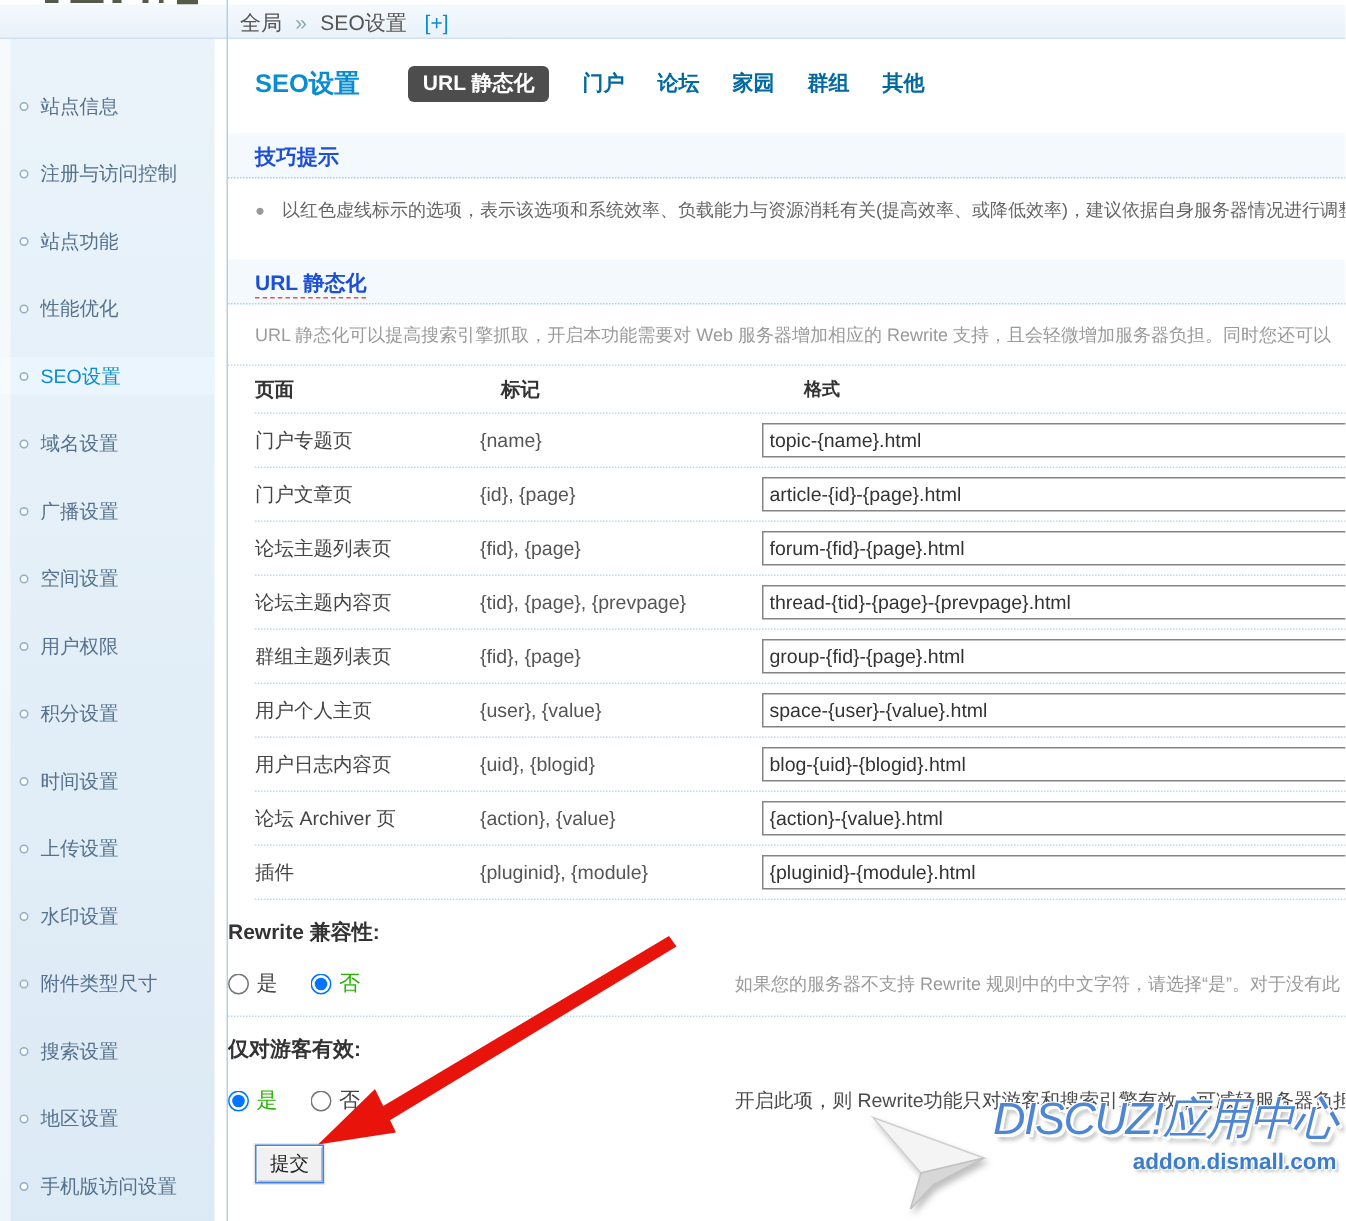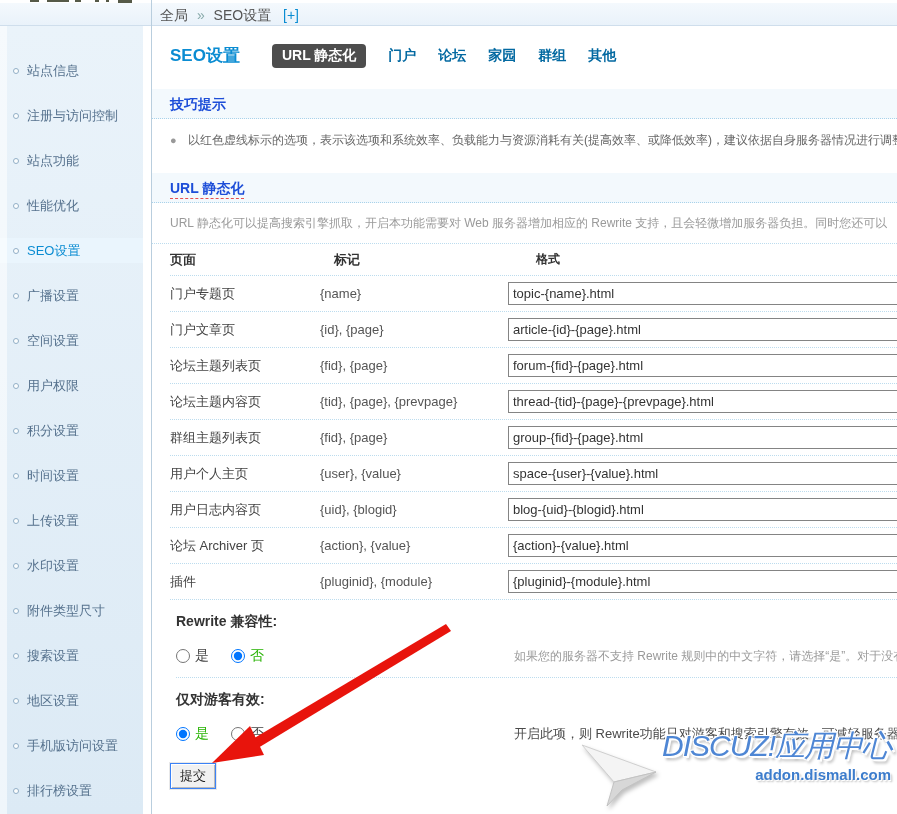--- a/index.html
+++ b/index.html
@@ -67,21 +67,21 @@
   .trow.thead { height:32px; border-bottom:1px dotted #bcdcee;gap:14px; }
   .c1 { width:150px; flex:none; font-size:13px; color:#444; white-space:nowrap; }
   .c2 { width:188px; flex:none; font-size:13px; color:#555; white-space:nowrap; }
   .c3 { flex:none; width:430px; }
   .thead .c1,.thead .c2,.thead .c3 { font-weight:bold; color:#333; }
   .fmt-input {
     width:420px; height:23px; border:1px solid #848484; background:#fff;
     font-family:"Liberation Sans","DejaVu Sans",sans-serif; font-size:13px; color:#333; padding:2px 4px;
   }
   
-  .optgroup { margin-left:24px; padding-top:13px; }
+  .optgroup { margin-left:0; padding-top:13px; }
   .optgroup.bordered { border-bottom:1px dotted #bcdcee; padding-bottom:6px; }
   .opt-label { font-size:14px; font-weight:bold; color:#333; margin-bottom:10px; white-space:nowrap; }
   .opt-row { display:flex; align-items:center; height:30px; }
   .radios { width:338px; flex:none; display:flex; align-items:center; }
   .radios input { width:14px; height:14px; margin-right:5px; cursor:pointer; }
   .radios .rlabel { font-size:14px; color:#444; margin-right:22px; cursor:pointer; }
   .radios .rlabel.green { color:#25b201; }
   .opt-help { flex:1; color:#9a9a9a; font-size:12px; white-space:nowrap; overflow:hidden; }
   .optgroup:nth-of-type(2) .opt-help { color:#4a4a4a; font-size:13px; }
   
@@ -150,20 +150,24 @@
       <li class="side-item">
         <span class="dot"></span>
         <span>性能优化</span>
       </li>
 
       <li class="side-item active">
         <span class="dot"></span>
         <span>SEO设置</span>
       </li>
 
+      <li class="side-item">
+        <span class="dot"></span>
+        <span>域名设置</span>
+      </li>
 
       <li class="side-item">
         <span class="dot"></span>
         <span>广播设置</span>
       </li>
 
       <li class="side-item">
         <span class="dot"></span>
         <span>空间设置</span>
       </li>

